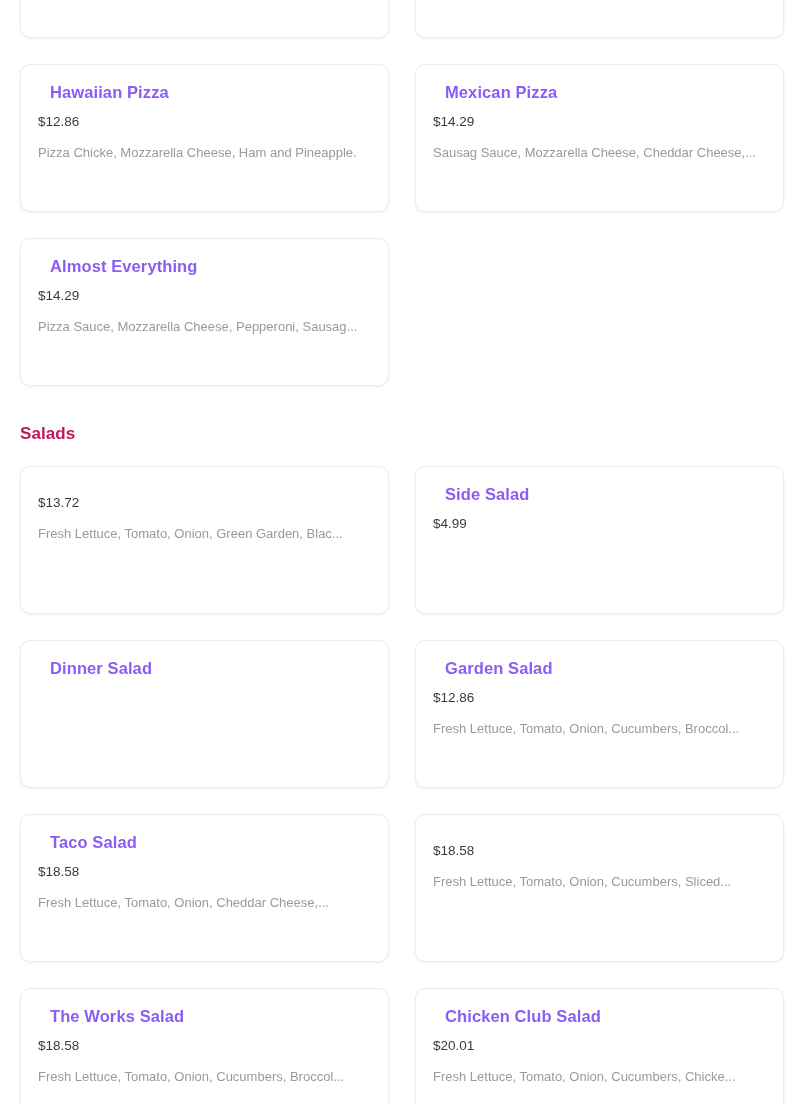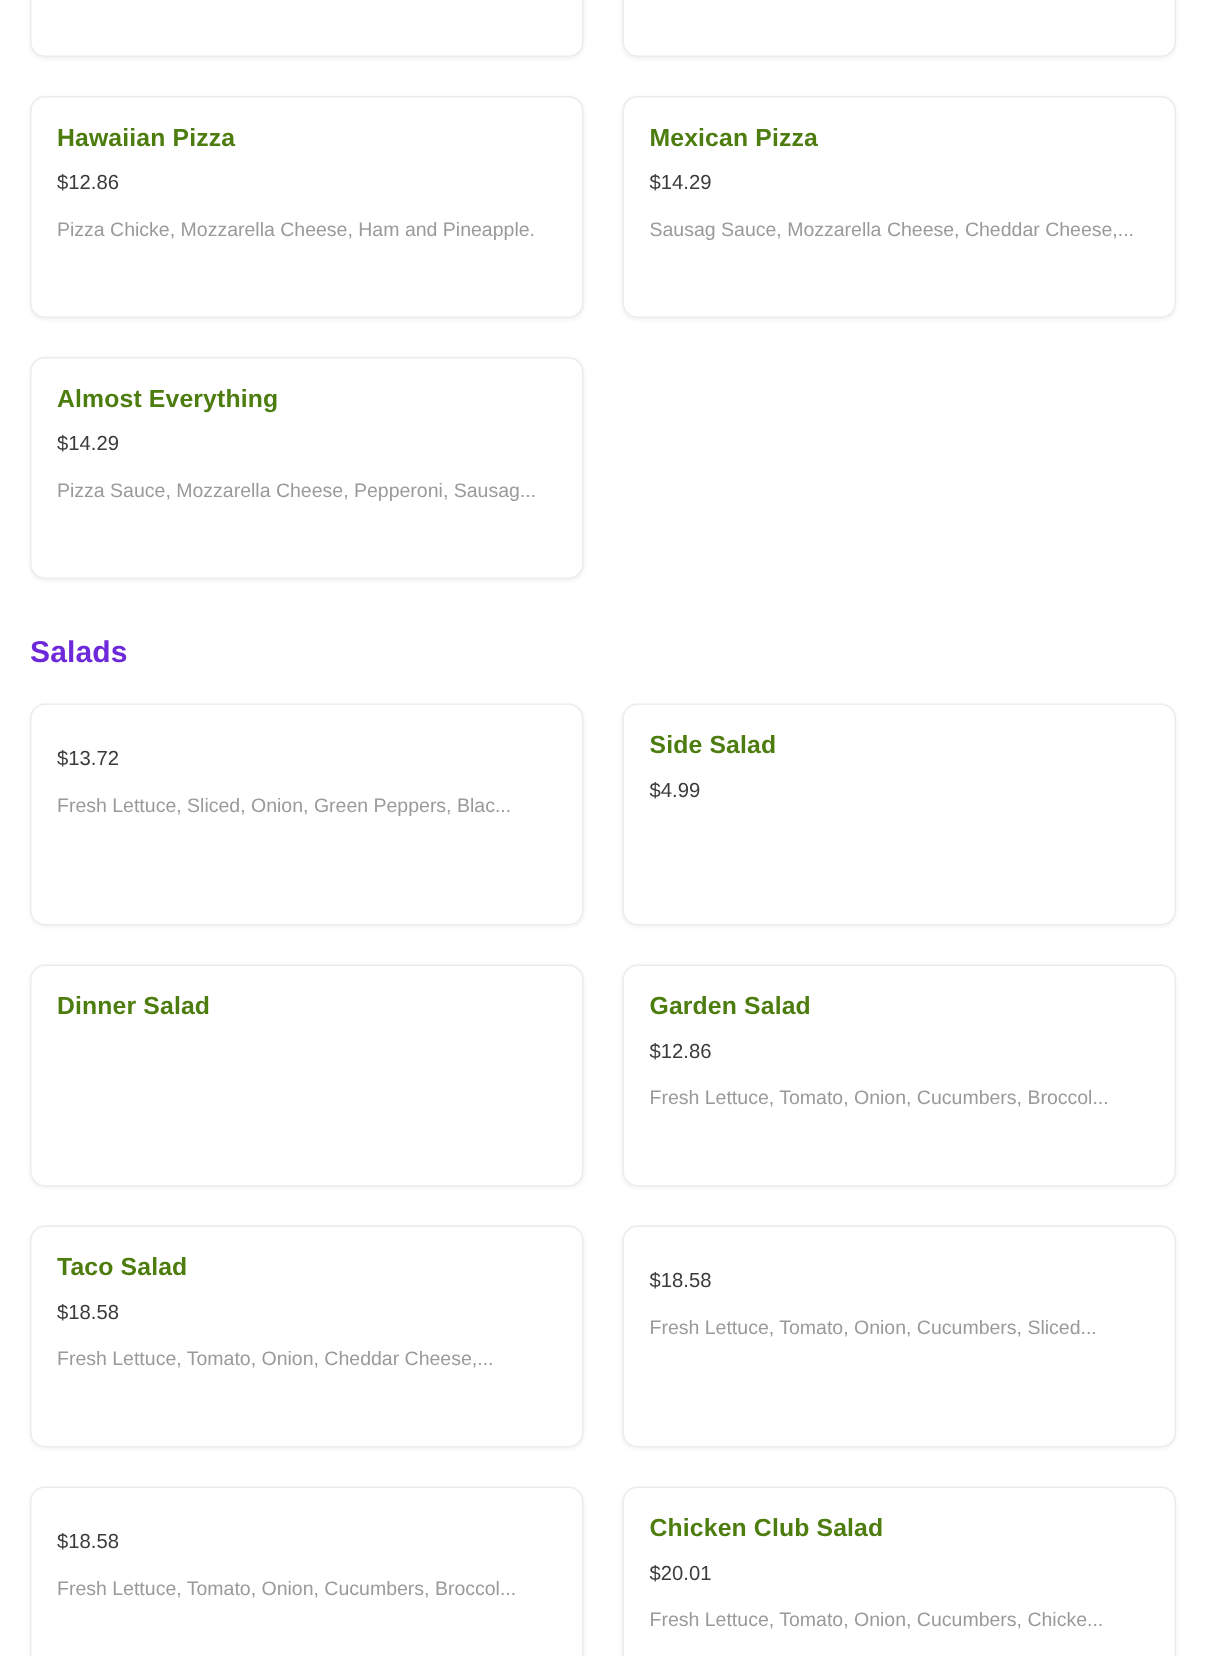--- a/index.html
+++ b/index.html
@@ -31,41 +31,42 @@
     border-radius: 10px;
     box-shadow: 0 1px 3px rgba(0,0,0,0.06);
     padding: 17px 17px 18px 17px;
     min-height: 148px;
     display: flex;
     flex-direction: column;
   }
   .card-name {
     font-size: 16.5px;
     font-weight: bold;
-    color: #4d7c0f;
+    color: #8b5cf6;
     line-height: 1.25;
     letter-spacing: 0.1px;
+    margin-left: 12px;
   }
   .card-price {
     font-size: 13.5px;
     color: #3b3b3b;
     margin-top: 11px;
   }
   .card-desc {
     font-size: 13px;
     color: #9a9a9a;
     margin-top: 14px;
     line-height: 1.55;
     max-height: 40px;
     overflow: hidden;
   }
   .section-title {
-    font-size: 20px;
+    font-size: 17px;
     font-weight: bold;
-    color: #6d28d9;
+    color: #be185d;
     margin: 38px 0 22px 0;
     letter-spacing: 0.1px;
   }
   
   .top-row {
     display: grid;
     grid-template-columns: 1fr 1fr;
     gap: 26px;
     margin-top: -110px;
   }
@@ -110,21 +111,21 @@
       <div class="card-desc">Pizza Sauce, Mozzarella Cheese, Pepperoni, Sausag...</div>
     </div>
     <div class="card spacer-card"></div>
   </div>
 
   <div class="section-title">Salads</div>
 
   <div class="grid">
     <div class="card">
       <div class="card-price">$13.72</div>
-      <div class="card-desc">Fresh Lettuce, Sliced, Onion, Green Peppers, Blac...</div>
+      <div class="card-desc">Fresh Lettuce, Tomato, Onion, Green Garden, Blac...</div>
     </div>
     <div class="card">
       <div class="card-name">Side Salad</div>
       <div class="card-price">$4.99</div>
       <div class="card-desc"></div>
     </div>
     <div class="card">
       <div class="card-name">Dinner Salad</div>
     </div>
     <div class="card">
@@ -135,20 +136,21 @@
     <div class="card">
       <div class="card-name">Taco Salad</div>
       <div class="card-price">$18.58</div>
       <div class="card-desc">Fresh Lettuce, Tomato, Onion, Cheddar Cheese,...</div>
     </div>
     <div class="card">
       <div class="card-price">$18.58</div>
       <div class="card-desc">Fresh Lettuce, Tomato, Onion, Cucumbers, Sliced...</div>
     </div>
     <div class="card">
+      <div class="card-name">The Works Salad</div>
       <div class="card-price">$18.58</div>
       <div class="card-desc">Fresh Lettuce, Tomato, Onion, Cucumbers, Broccol...</div>
     </div>
     <div class="card">
       <div class="card-name">Chicken Club Salad</div>
       <div class="card-price">$20.01</div>
       <div class="card-desc">Fresh Lettuce, Tomato, Onion, Cucumbers, Chicke...</div>
     </div>
   </div>
 

